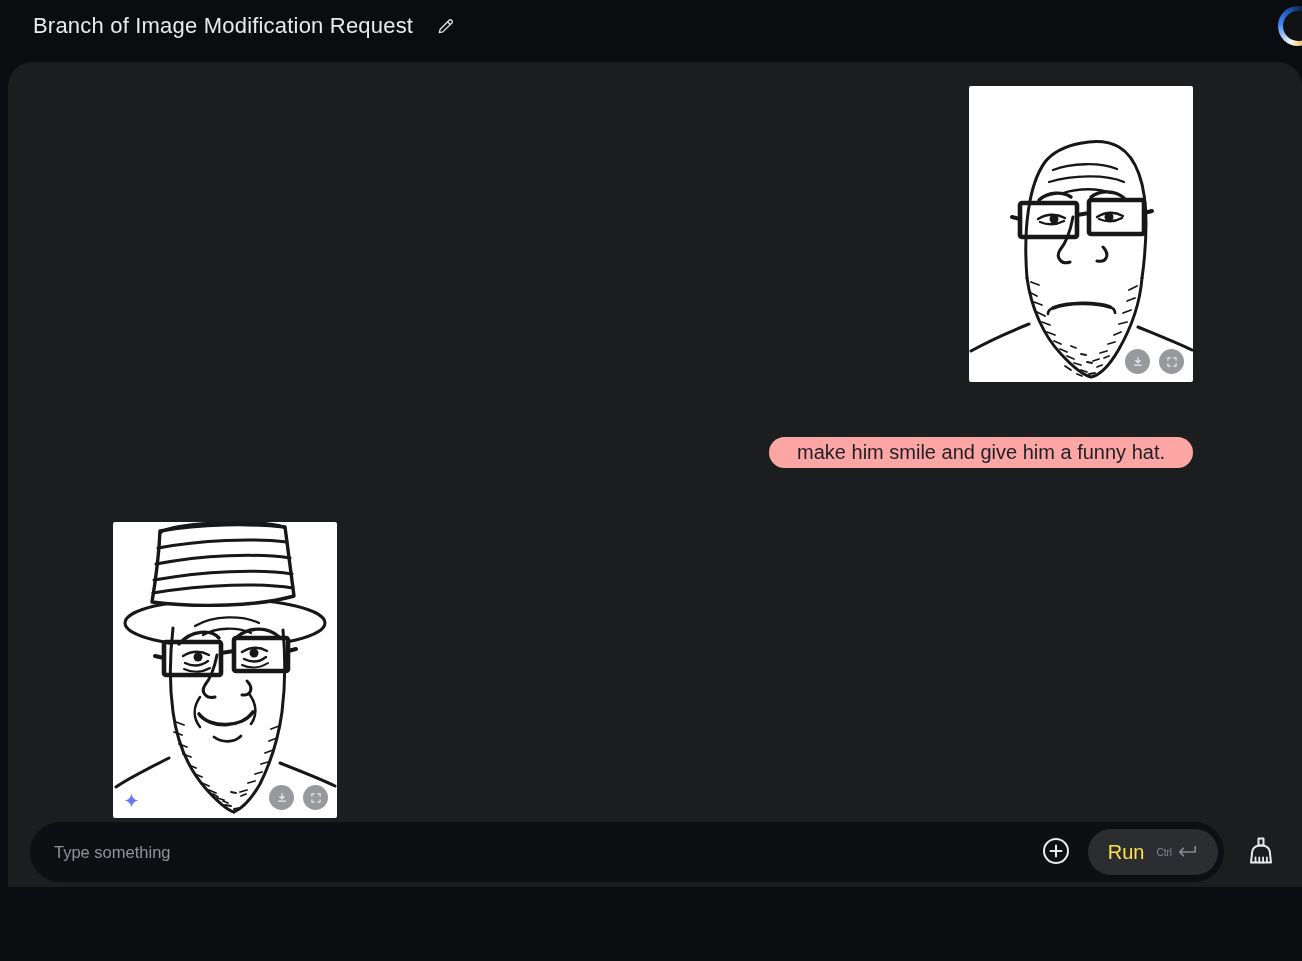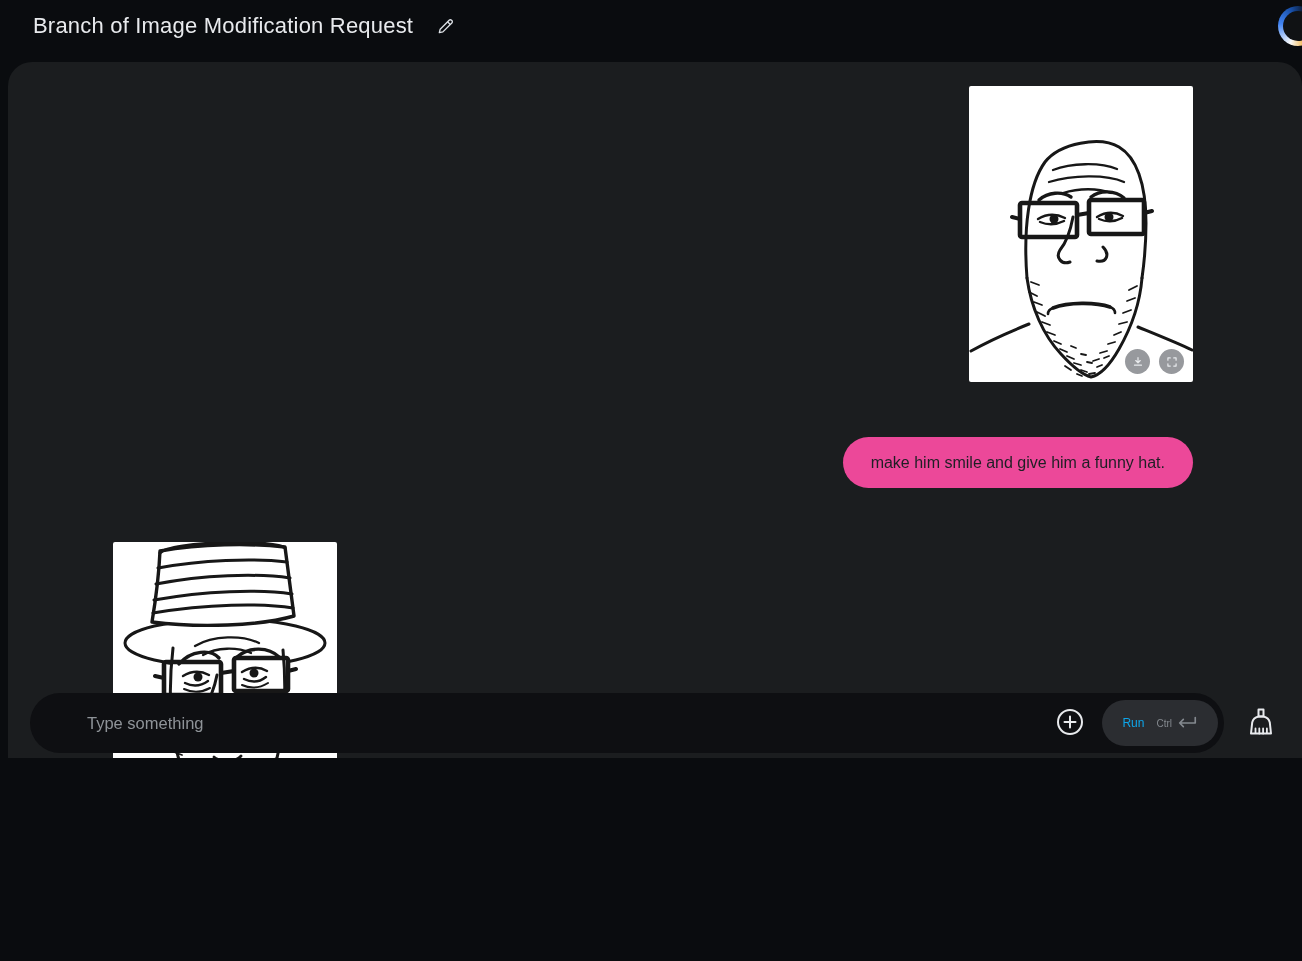--- a/index.html
+++ b/index.html
@@ -1,17 +1,17 @@
 <!DOCTYPE html>
 <html><head>
 <meta charset="utf-8">
 <style>
   html,body{margin:0;padding:0;background:#0a0c0f;width:1302px;height:961px;overflow:hidden;
     font-family:"Liberation Sans","DejaVu Sans",sans-serif;-webkit-font-smoothing:antialiased;}
-  .stage{position:relative;width:1302px;height:758px;background:#0a0c0f;overflow:hidden;}
+  .stage{position:relative;width:1302px;height:887px;background:#0a0c0f;overflow:hidden;}
 
   
   .header{position:absolute;top:0;left:0;right:0;height:62px;background:#0a0c0f;display:flex;align-items:flex-start;padding:11px 0 0 33px;box-sizing:border-box;}
   .title{font-size:22px;line-height:29px;color:#e8eaed;font-weight:400;letter-spacing:.2px;}
   .edit-btn{background:none;border:none;margin:4px 0 0 21px;padding:2px;cursor:pointer;}
   .avatar{position:absolute;top:6px;right:-16px;width:40px;height:40px;border-radius:50%;
     background:conic-gradient(from 140deg,#f29900,#f8f9fa 18%,#4285f4 38%,#174ea6 55%,#0a0c0f 70%,#f29900);display:flex;align-items:center;justify-content:center;}
   .avatar::after{content:"";width:30px;height:30px;border-radius:50%;background:#101214;}
 
   
@@ -22,35 +22,35 @@
   .img-card{position:relative;width:224px;height:296px;background:#ffffff;border-radius:2px;overflow:hidden;flex:none;cursor:pointer;}
   .img-card.user{align-self:flex-end;}
   .img-card.model{align-self:flex-start;margin-top:54px;}
   .img-card svg.face{position:absolute;inset:0;width:100%;height:100%;}
 
   .img-actions{position:absolute;right:9px;bottom:8px;display:flex;gap:9px;}
   .circle-btn{width:25px;height:25px;border-radius:50%;background:rgba(128,131,136,.82);border:none;display:flex;align-items:center;justify-content:center;padding:0;cursor:pointer;}
 
   .sparkle{position:absolute;left:10px;bottom:9px;width:17px;height:17px;}
 
-  .bubble{align-self:flex-end;margin-top:55px;background:#ec4899;color:#1e1f24;font-size:16px;line-height:23px;
-    padding:14px 28px;border-radius:26px;max-width:640px;}
+  .bubble{align-self:flex-end;margin-top:55px;background:#fca5a5;color:#1e1f24;font-size:20px;line-height:23px;
+    padding:4px 28px;border-radius:26px;max-width:640px;}
 
   .feedback{display:flex;gap:13px;margin-top:16px;padding-left:2px;}
   .fb-btn{background:none;border:none;padding:0;width:24px;height:24px;cursor:pointer;color:#c2c6cb;}
 
   
   .composer{position:absolute;left:22px;right:26px;bottom:5px;height:60px;display:flex;align-items:center;gap:22px;}
   .input-bar{flex:1;height:60px;background:#0e0f12;border-radius:30px;display:flex;align-items:center;padding:0 6px 0 22px;box-sizing:border-box;}
-  .prompt-input{flex:1;background:transparent;border:none;outline:none;color:#e8eaed;font-size:16.5px;font-family:inherit;margin-left:33px;}
+  .prompt-input{flex:1;background:transparent;border:none;outline:none;color:#e8eaed;font-size:16.5px;font-family:inherit;}
   .prompt-input::placeholder{color:#8e9398;opacity:1;}
   .plus-btn{background:none;border:none;padding:0;width:32px;height:32px;margin-right:16px;cursor:pointer;flex:none;}
   .run-btn{height:46px;border:none;border-radius:23px;background:#2b2d31;display:flex;align-items:center;gap:12px;
     padding:0 20px;cursor:default;flex:none;}
-  .run-label{font-size:12px;color:#0ea5e9;font-family:inherit;}
+  .run-label{font-size:20px;color:#fde047;font-family:inherit;}
   .run-shortcut{display:flex;align-items:center;gap:4px;color:#84898f;font-size:10px;}
   .broom-btn{background:none;border:none;padding:0;width:30px;height:32px;cursor:pointer;flex:none;}
 
   .stroke-ic{fill:none;stroke:#e8eaed;stroke-width:1.8;stroke-linecap:round;stroke-linejoin:round;}
 </style>
 </head>
 <body>
 
 <div class="stage">
 

